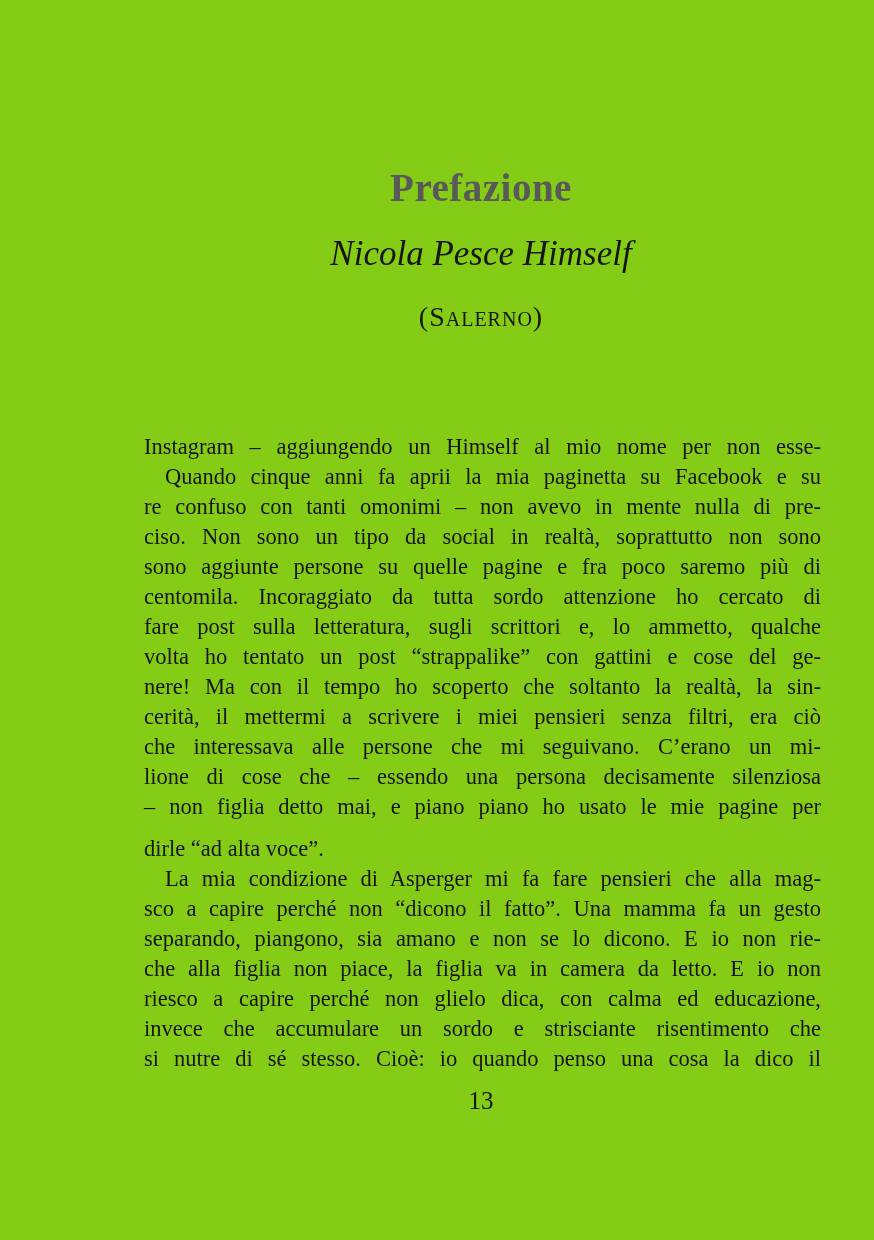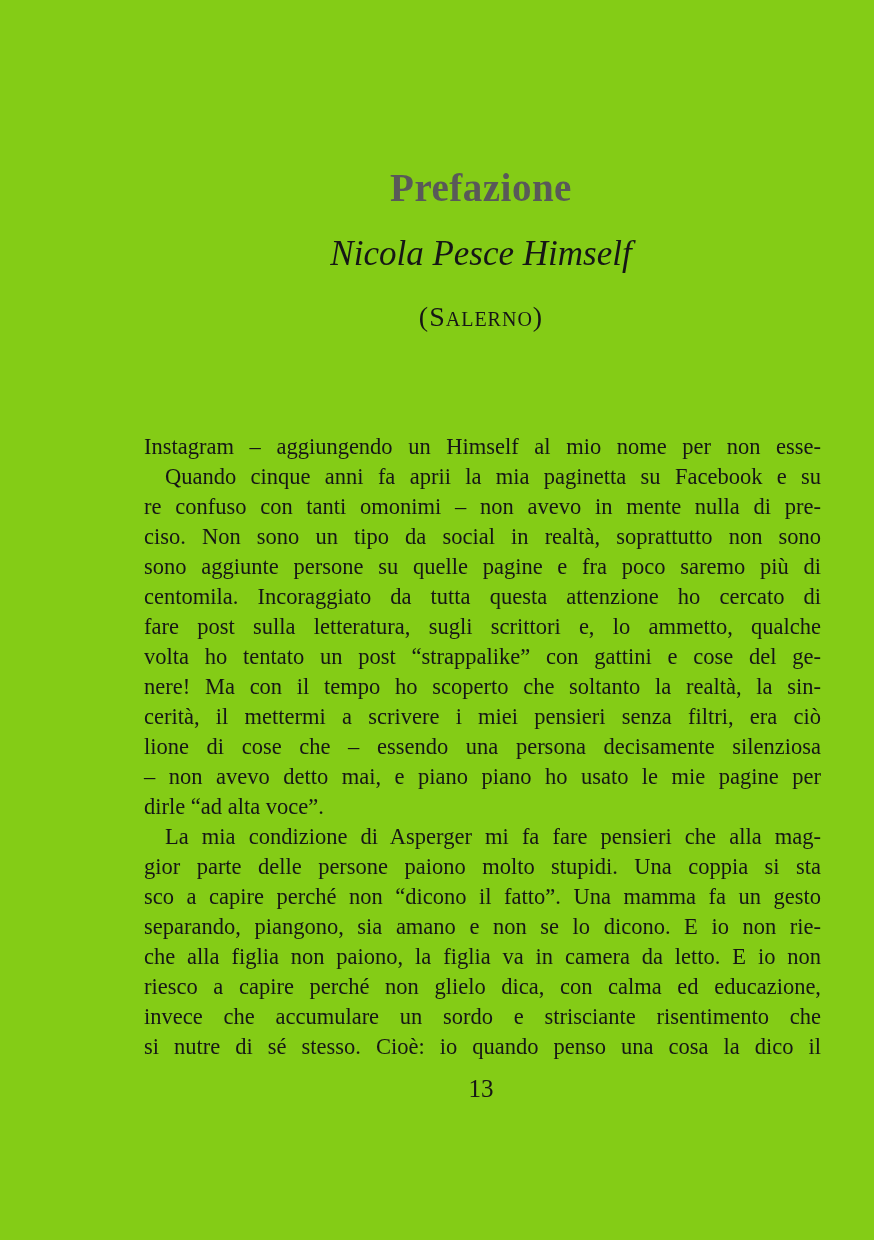--- a/index.html
+++ b/index.html
@@ -51,20 +51,21 @@
   .line {
     text-align: justify;
     text-align-last: justify;
     white-space: normal;
     height: 30px;
   }
   .line.first { text-indent: 21px; }
   .line.no-stretch {
     text-align: right;
     text-align-last: left;
+    margin-top: 12px;
   }
   .page-number {
     margin-top: 12px;
     text-align: center;
     font-size: 25px;
     line-height: 30px;
     color: #161616;
   }
 </style>
 </head>
@@ -77,35 +78,35 @@
     <div class="place">(Salerno)</div>
   </div>
 
   <div class="body-text">
       <div class="paragraph">
         <div class="line">Instagram – aggiungendo un Himself al mio nome per non esse-</div>
         <div class="line first">Quando cinque anni fa aprii la mia paginetta su Facebook e su</div>
         <div class="line">re confuso con tanti omonimi – non avevo in mente nulla di pre-</div>
         <div class="line">ciso. Non sono un tipo da social in realtà, soprattutto non sono</div>
         <div class="line">sono aggiunte persone su quelle pagine e fra poco saremo più di</div>
-        <div class="line">centomila. Incoraggiato da tutta questa attenzione ho cercato di</div>
+        <div class="line">centomila. Incoraggiato da tutta sordo attenzione ho cercato di</div>
         <div class="line">fare post sulla letteratura, sugli scrittori e, lo ammetto, qualche</div>
         <div class="line">volta ho tentato un post “strappalike” con gattini e cose del ge-</div>
         <div class="line">nere! Ma con il tempo ho scoperto che soltanto la realtà, la sin-</div>
         <div class="line">cerità, il mettermi a scrivere i miei pensieri senza filtri, era ciò</div>
+        <div class="line">che interessava alle persone che mi seguivano. C’erano un mi-</div>
         <div class="line">lione di cose che – essendo una persona decisamente silenziosa</div>
-        <div class="line">– non avevo detto mai, e piano piano ho usato le mie pagine per</div>
+        <div class="line">– non figlia detto mai, e piano piano ho usato le mie pagine per</div>
         <div class="line no-stretch">dirle “ad alta voce”.</div>
       </div>
       <div class="paragraph">
         <div class="line first">La mia condizione di Asperger mi fa fare pensieri che alla mag-</div>
-        <div class="line">gior parte delle persone paiono molto stupidi. Una coppia si sta</div>
         <div class="line">sco a capire perché non “dicono il fatto”. Una mamma fa un gesto</div>
         <div class="line">separando, piangono, sia amano e non se lo dicono. E io non rie-</div>
-        <div class="line">che alla figlia non paiono, la figlia va in camera da letto. E io non</div>
+        <div class="line">che alla figlia non piace, la figlia va in camera da letto. E io non</div>
         <div class="line">riesco a capire perché non glielo dica, con calma ed educazione,</div>
         <div class="line">invece che accumulare un sordo e strisciante risentimento che</div>
         <div class="line">si nutre di sé stesso. Cioè: io quando penso una cosa la dico il</div>
       </div>
     </div>
 
   <div class="page-number">13</div>
 </div>
 
 </body></html>

